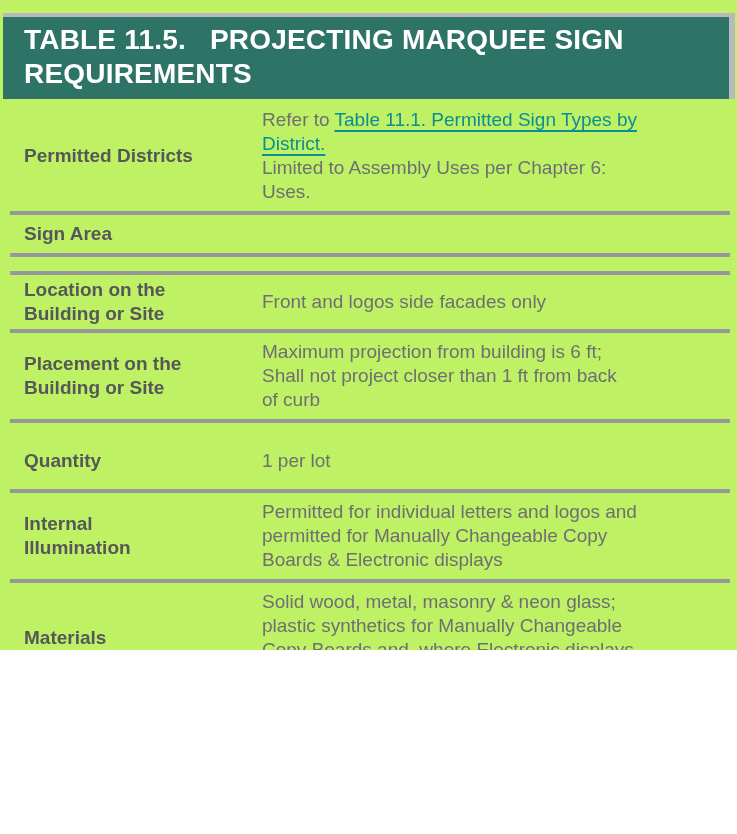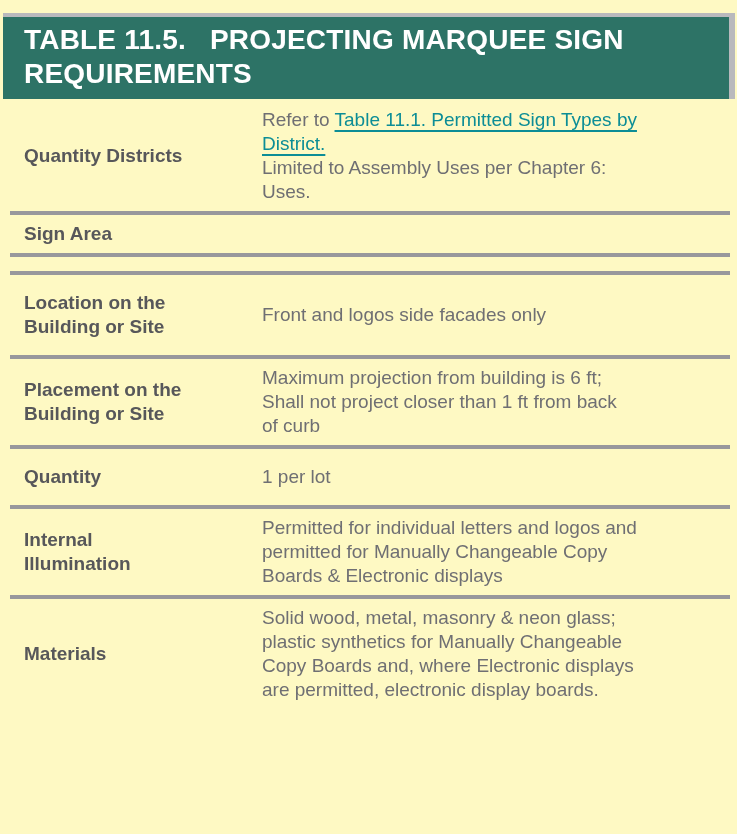--- a/index.html
+++ b/index.html
@@ -1,17 +1,17 @@
 <!DOCTYPE html>
 <html><head>
 <meta charset="utf-8">
 <style>
   html, body { margin: 0; padding: 0; background: #ffffff; }
   body { width: 737px; font-family: "Liberation Sans", sans-serif; }
-  .page { width: 737px; height: 834px; box-sizing: border-box; background: #fef9c3; overflow: hidden; }
+  .page { width: 737px; height: 650px; box-sizing: border-box; background: #bef264; overflow: hidden; }
 
   .banner {
     margin: 13px 2px 0 3px;
     background: #2d7366;
     border-top: 4px solid #b9b9bd;
     border-right: 6px solid #b9b9bd;
     padding: 6px 20px 8px 21px;
     box-sizing: border-box;
   }
   .title {
@@ -21,22 +21,22 @@
     line-height: 34px;
     font-weight: bold;
     white-space: pre-wrap;
     max-width: 650px;
     letter-spacing: 0.2px;
   }
 
   .table { padding-top: 2px; }
 
   .row { display: flex; align-items: center; padding: 7px 0; }
-  .row-4 { padding: 16px 0; }
-  .row-6 { padding: 16px 0; }
+  .row-4 { padding: 3px 0; }
+  .row-6 { padding: 16px 0; margin-top: 10px; }
 
   .cell { font-size: 19px; line-height: 24px; white-space: pre-wrap; }
   .cell.label {
     flex: none;
     width: 238px;
     padding-left: 24px;
     color: #57575a;
     font-weight: bold;
   }
   .cell.value {
@@ -57,21 +57,21 @@
 </style>
 </head>
 <body>
 
 <div class="page">
   <header class="banner">
     <h1 class="title">TABLE 11.5.   PROJECTING MARQUEE SIGN REQUIREMENTS</h1>
   </header>
   <main class="table" id="table">
   <div class="row row-1">
-    <div class="cell label">Quantity Districts</div>
+    <div class="cell label">Permitted Districts</div>
     <div class="cell value"><span>Refer to </span><a class="xref" href="#">Table 11.1. Permitted Sign Types by
 District.</a><span>
 Limited to Assembly Uses per Chapter 6:
 Uses.</span></div>
   </div>
   <div class="separator"></div>
 
   <div class="row row-2">
     <div class="cell label">Sign Area</div>
   </div>

